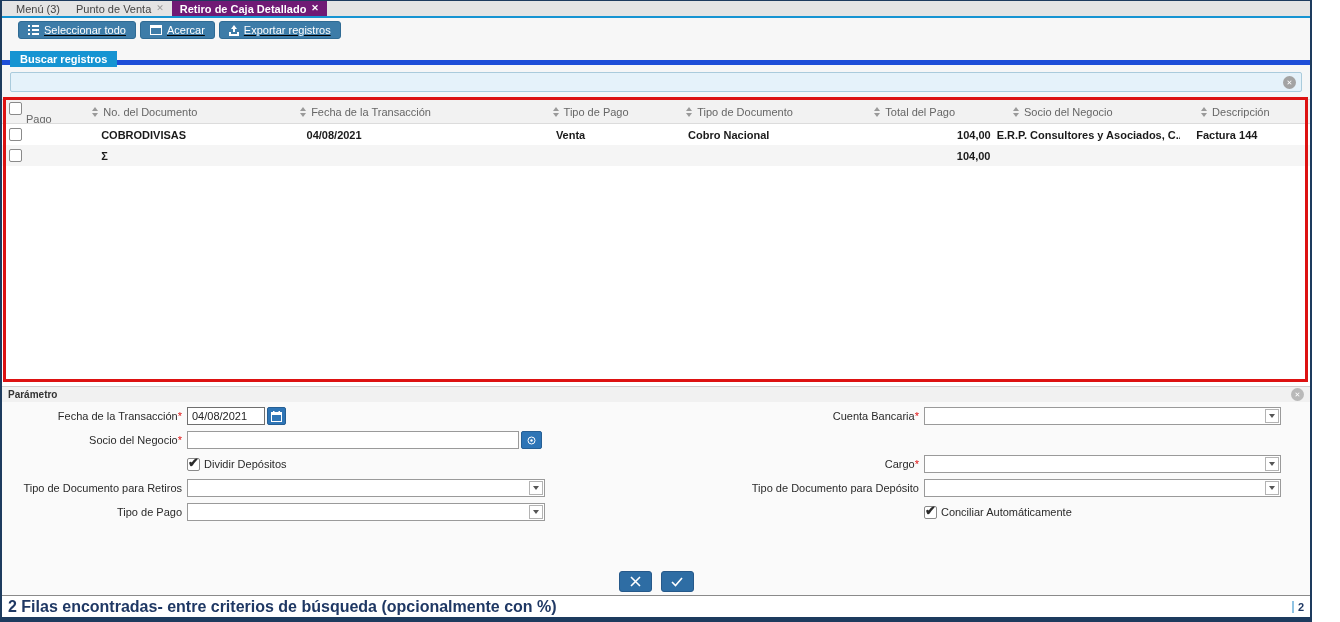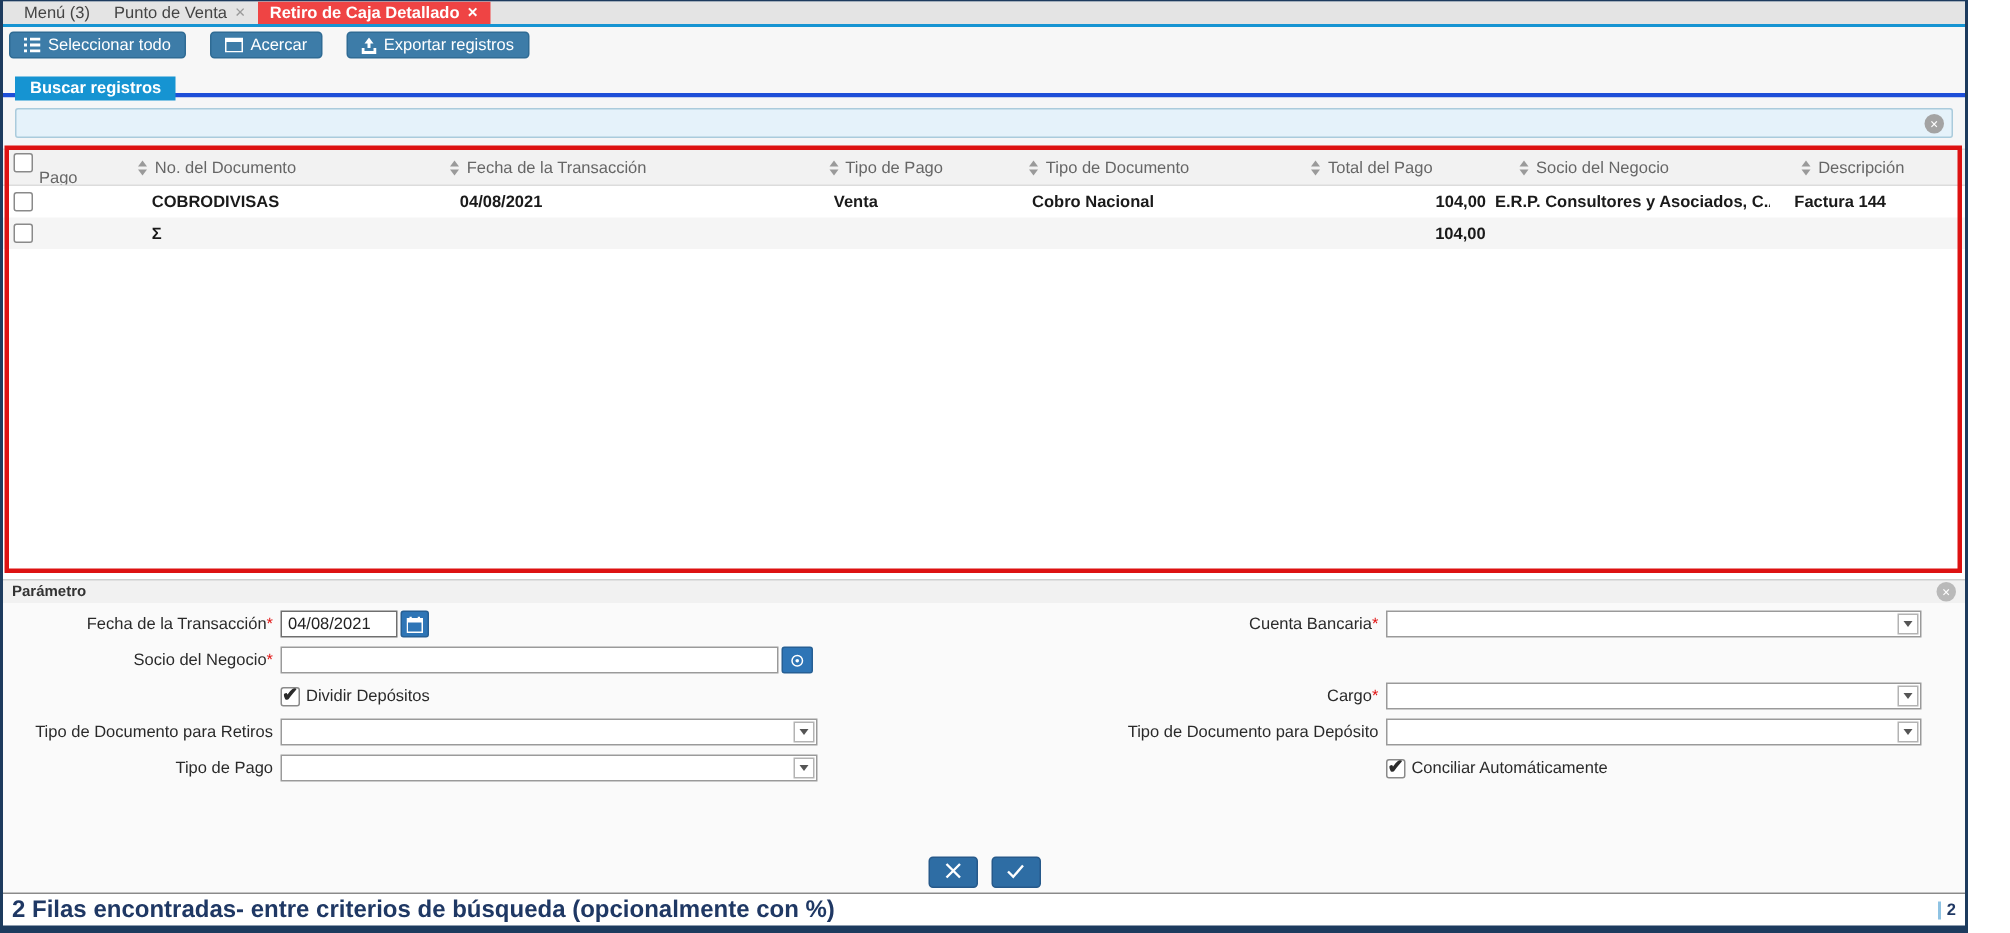--- a/index.html
+++ b/index.html
@@ -4,30 +4,30 @@
 <style>
   * { box-sizing: border-box; margin: 0; padding: 0; }
   html,body { width:1340px; height:622px; }
   body { font-family:"Liberation Sans", sans-serif; background:#fff; }
   .frame { position:relative; width:1312px; height:622px; border-left:2px solid #1d3b5e; border-right:2px solid #1d3b5e; border-top:1px solid #1d3b5e; overflow:hidden; background:#fff; }
 
   
   .tabstrip { height:17px; background:#e4e4e4; border-bottom:2px solid #1694d2; display:flex; align-items:flex-end; padding-left:6px; }
   .tab { display:flex; align-items:center; gap:5px; height:15px; padding:0 8px; font-size:11px; color:#444; cursor:pointer; }
   .tab .x { color:#9a9a9a; font-size:9px; line-height:1; }
-  .tab.active { background:#ef4444; color:#fff; font-weight:bold; }
+  .tab.active { background:#701a75; color:#fff; font-weight:bold; }
   .tab.active .x { color:#fff; }
 
   
-  .toolbar { height:28px; background:#f7f7f7; padding:3px 4px 0 4px; display:flex; gap:16px; }
+  .toolbar { height:28px; background:#f7f7f7; padding:3px 4px 0 16px; display:flex; gap:4px;text-decoration:underline; }
   .tbtn { display:flex; align-items:center; gap:5px; height:18px; padding:0 9px; background:#3d7ca8; border:1px solid #2f6b94; border-radius:3px; color:#fff; font-size:11px; cursor:pointer; }
   .tbtn svg { display:block; }
 
   
-  .search-strip { height:19px; background:#f7f7f7; padding:3px 0 0 8px; border-bottom:3px solid #1d4ed8; }
+  .search-strip { height:19px; background:#f7f7f7; padding:3px 0 0 8px; border-bottom:5px solid #1d4ed8; }
   .search-tab { display:inline-block; height:16px; line-height:16px; padding:0 10px; background:#1694d2; color:#fff; font-size:11px; font-weight:bold; }
 
   
   .searchbar { height:34px; background:#f5f6f7; padding:7px 8px; }
   .searchbox { position:relative; height:20px; background:#e5f2fa; border:1px solid #aacbdc; border-radius:2px; }
   .searchbox input { position:absolute; inset:0; width:100%; height:100%; background:transparent; border:none; outline:none; padding:0 26px 0 6px; font-size:11px; font-family:"Liberation Sans",sans-serif; color:#333; }
   .clear-btn { position:absolute; right:5px; top:3px; width:13px; height:13px; border-radius:50%; background:#a3a3a3; color:#fff; font-size:7px; display:flex; align-items:center; justify-content:center; cursor:pointer; }
 
   
   .grid-wrap { position:relative; height:287px; background:#fff; }

